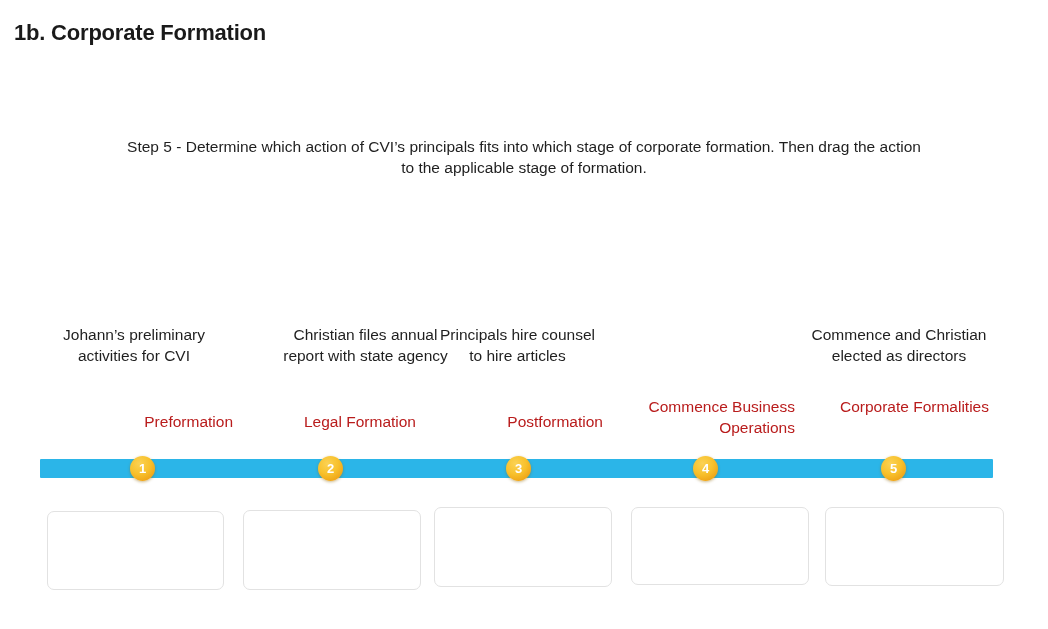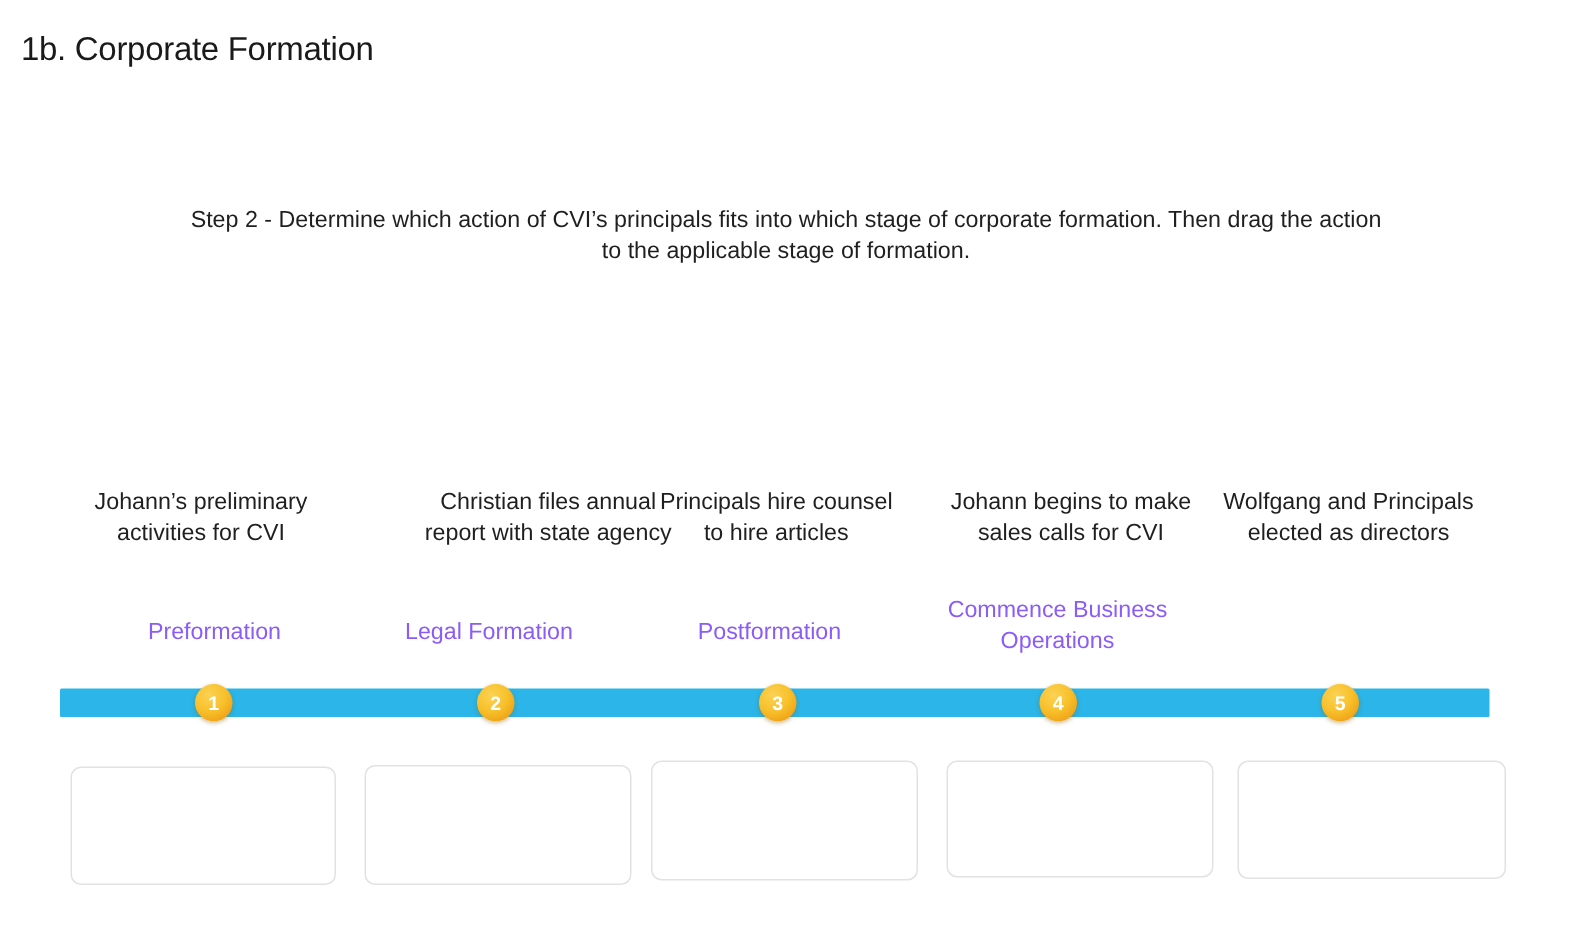--- a/index.html
+++ b/index.html
@@ -15,21 +15,21 @@
     font-family: "Liberation Sans", sans-serif;
     color: #222222;
   }
 
   
   .page-title {
     position: absolute;
     left: 14px;
     top: 20px;
     font-size: 22px;
-    font-weight: normal;
+    font-weight: bold;
     letter-spacing: -0.2px;
     color: #1a1a1a;
     white-space: nowrap;
   }
 
   
   .instruction {
     position: absolute;
     left: 124px;
     top: 136px;
@@ -59,24 +59,24 @@
   }
   .col .action-text {
     position: absolute;
     left: 0;
     width: 100%;
     bottom: 0;
   }
 
   .stage-label {
     position: absolute;
-    text-align: center;
+    text-align: right;
     font-size: 15.5px;
     line-height: 21px;
-    color: #8b5cf6;
+    color: #b91c1c;
   }
 
   
   .bar {
     position: absolute;
     left: 40px;
     top: 459px;
     width: 953px;
     height: 19px;
     background: #2bb5e8;
@@ -107,52 +107,52 @@
     border-radius: 7px;
     box-sizing: border-box;
   }
 </style>
 </head>
 <body>
 
 <div class="page-title">1b. Corporate Formation</div>
 
 <div class="instruction">
-  <span>Step 2</span><span> - </span><span>Determine which action of CVI’s principals fits into which stage of corporate formation. Then drag the action to the applicable stage of formation.</span>
+  <span>Step 5</span><span> - </span><span>Determine which action of CVI’s principals fits into which stage of corporate formation. Then drag the action to the applicable stage of formation.</span>
 </div>
 
 <div class="timeline-area">
 
   <div class="col" style="left:49px; top:302px; width:170px; height:64px;">
     <span class="action-text">Johann’s preliminary activities for CVI</span>
   </div>
   <div class="col" style="left:242px; top:302px; width:175px; height:64px;margin-left:36px;">
     <span class="action-text">Christian files annual report with state agency</span>
   </div>
   <div class="col" style="left:435px; top:302px; width:165px; height:64px;">
     <span class="action-text">Principals hire counsel to hire articles</span>
   </div>
-  <div class="col" style="left:625px; top:302px; width:178px; height:64px;">
-    <span class="action-text">Johann begins to make sales calls for CVI</span>
-  </div>
   <div class="col" style="left:810px; top:302px; width:178px; height:64px;">
-    <span class="action-text">Wolfgang and Principals elected as directors</span>
+    <span class="action-text">Commence and Christian elected as directors</span>
   </div>
 
   <div class="stage-label" style="left:53px; top:411px; width:180px;">
     <span>Preformation</span>
   </div>
   <div class="stage-label" style="left:236px; top:411px; width:180px;">
     <span>Legal Formation</span>
   </div>
   <div class="stage-label" style="left:423px; top:411px; width:180px;">
     <span>Postformation</span>
   </div>
   <div class="stage-label" style="left:615px; top:396px; width:180px;">
     <span>Commence Business Operations</span>
+  </div>
+  <div class="stage-label" style="left:809px; top:396px; width:180px;">
+    <span>Corporate Formalities</span>
   </div>
 
   <div class="bar"></div>
 
   <div class="node" style="left:130px;">
     <span>1</span>
   </div>
   <div class="node" style="left:318px;">
     <span>2</span>
   </div>

